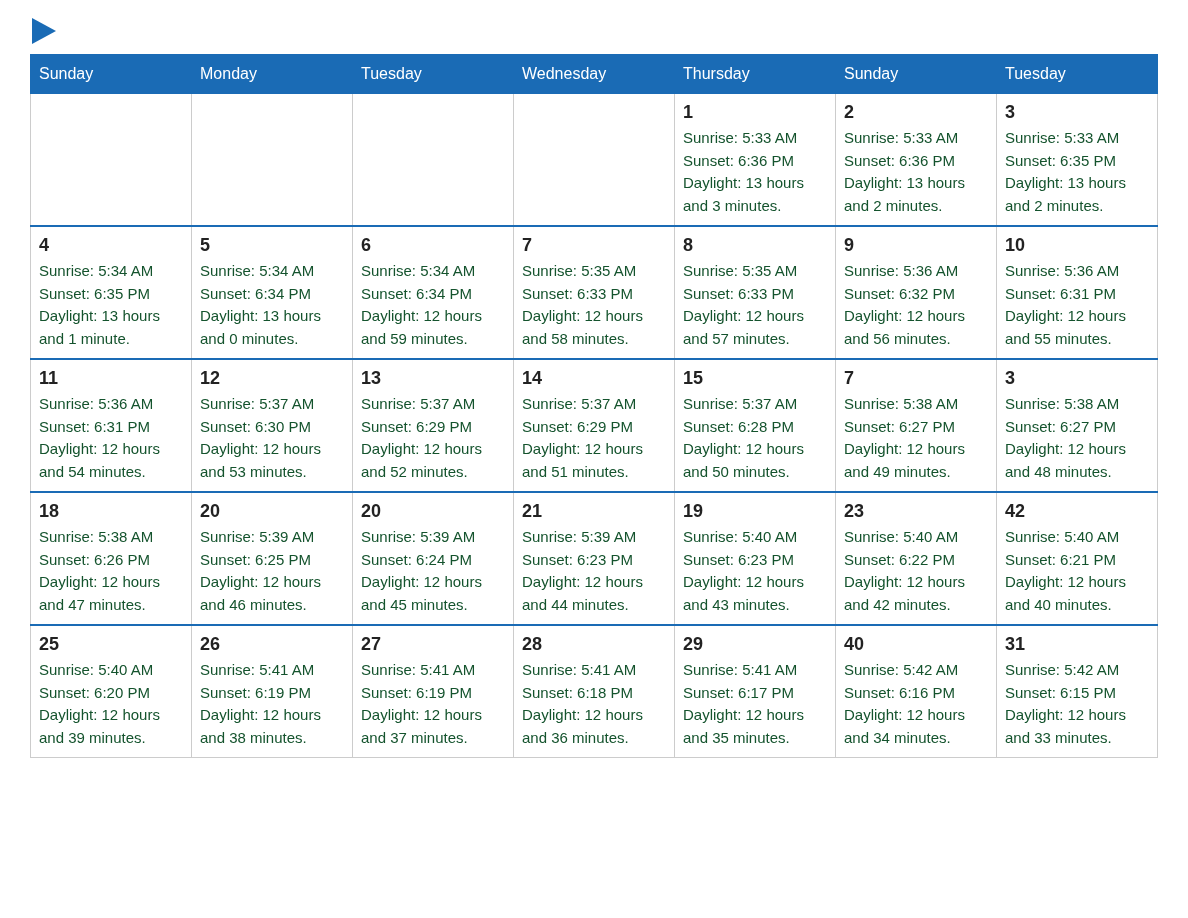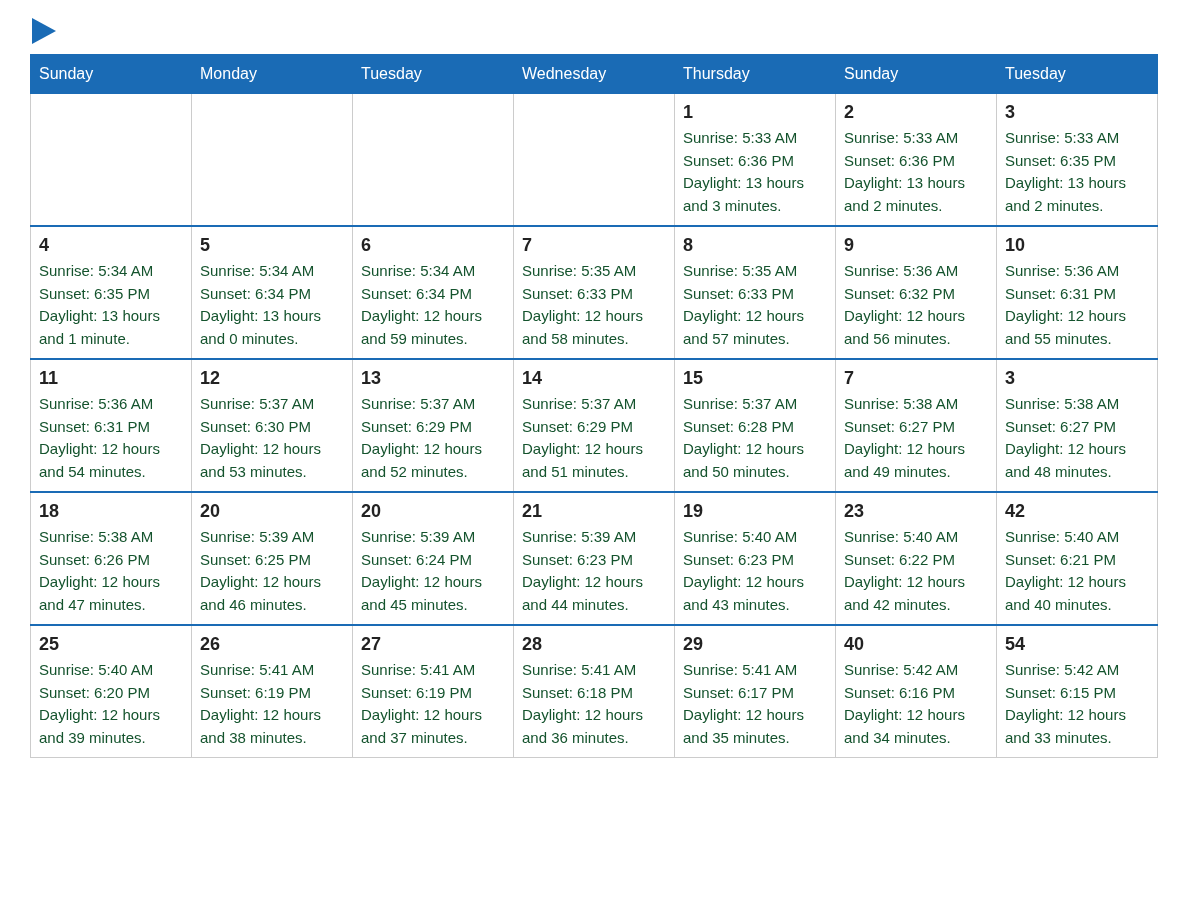--- a/index.html
+++ b/index.html
@@ -229,18 +229,18 @@
         </td>
         <td>
           <span class="day-number">29</span>
           <div class="day-info">Sunrise: 5:41 AM<br>Sunset: 6:17 PM<br>Daylight: 12 hours<br>and 35 minutes.</div>
         </td>
         <td>
           <span class="day-number">40</span>
           <div class="day-info">Sunrise: 5:42 AM<br>Sunset: 6:16 PM<br>Daylight: 12 hours<br>and 34 minutes.</div>
         </td>
         <td>
-          <span class="day-number">54</span>
+          <span class="day-number">31</span>
           <div class="day-info">Sunrise: 5:42 AM<br>Sunset: 6:15 PM<br>Daylight: 12 hours<br>and 33 minutes.</div>
         </td>
       </tr>
     </tbody>
 </table>
 
 </body></html>

